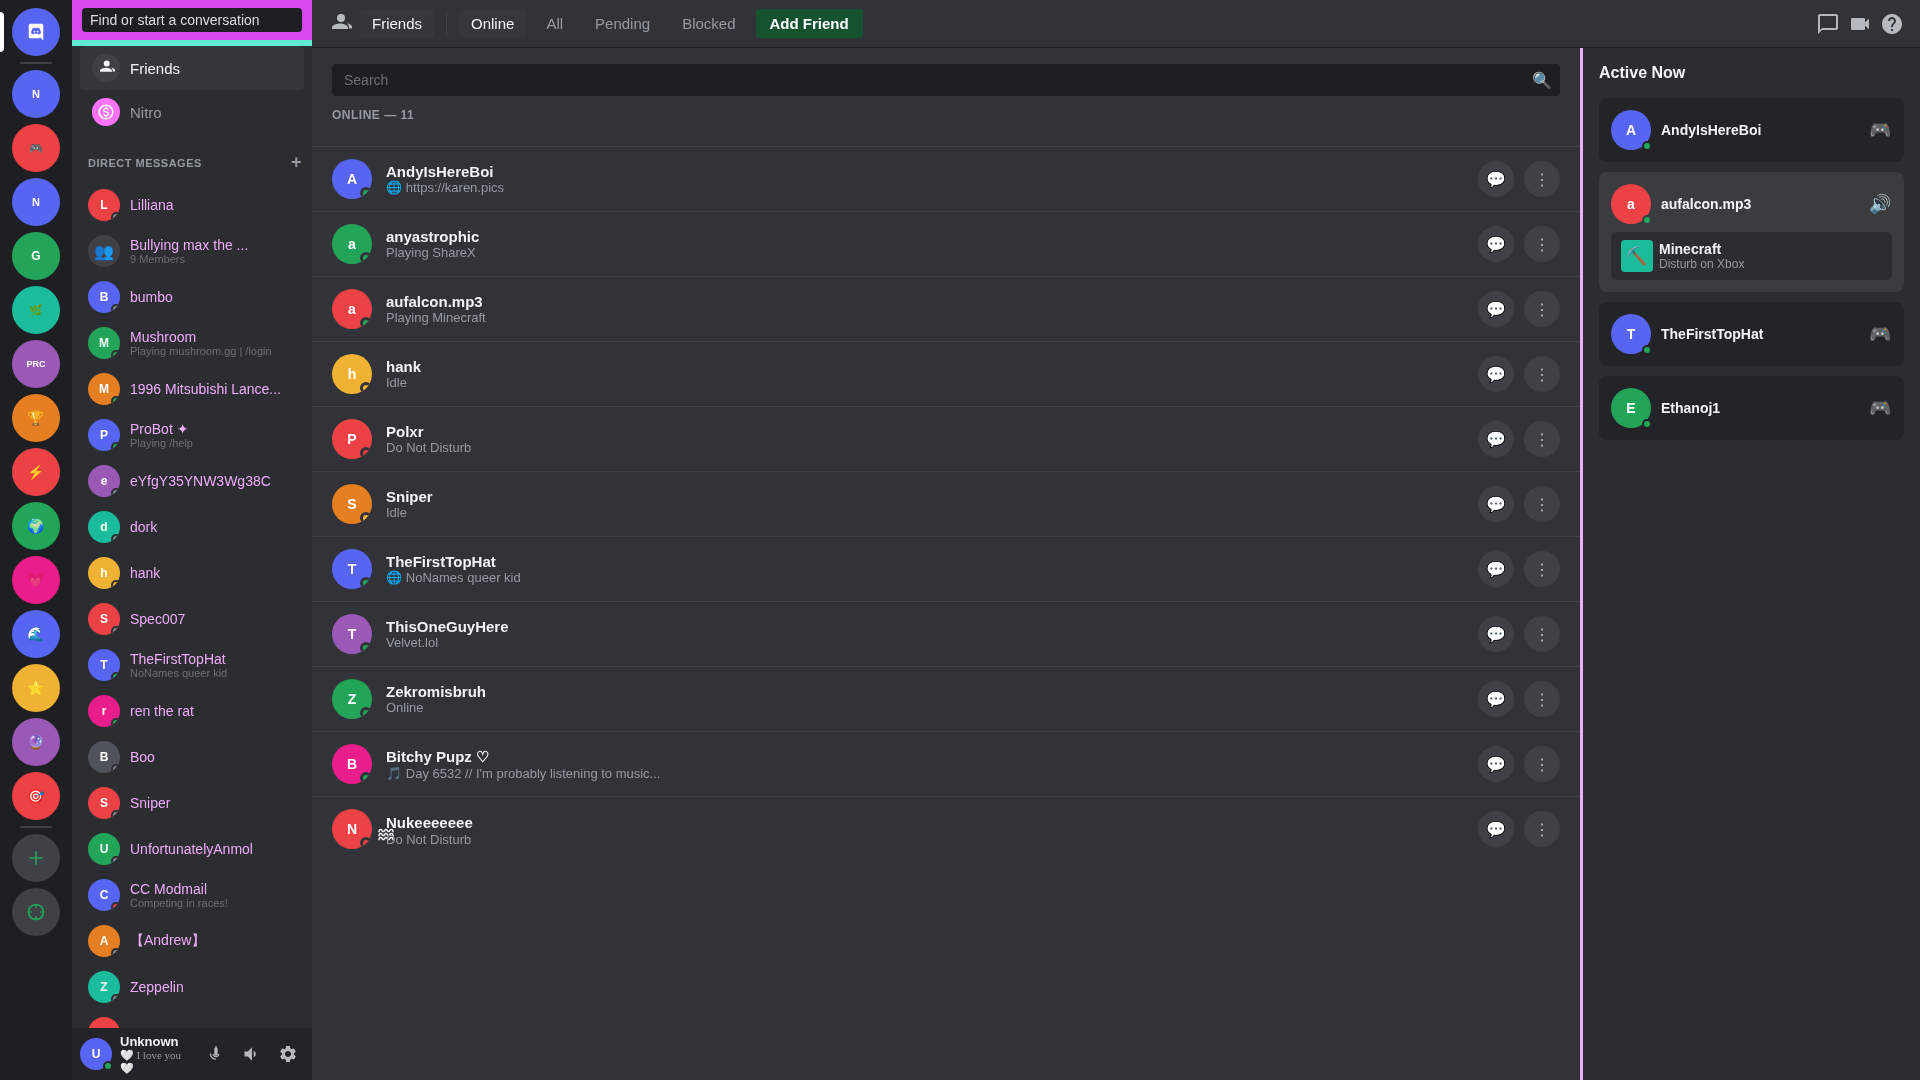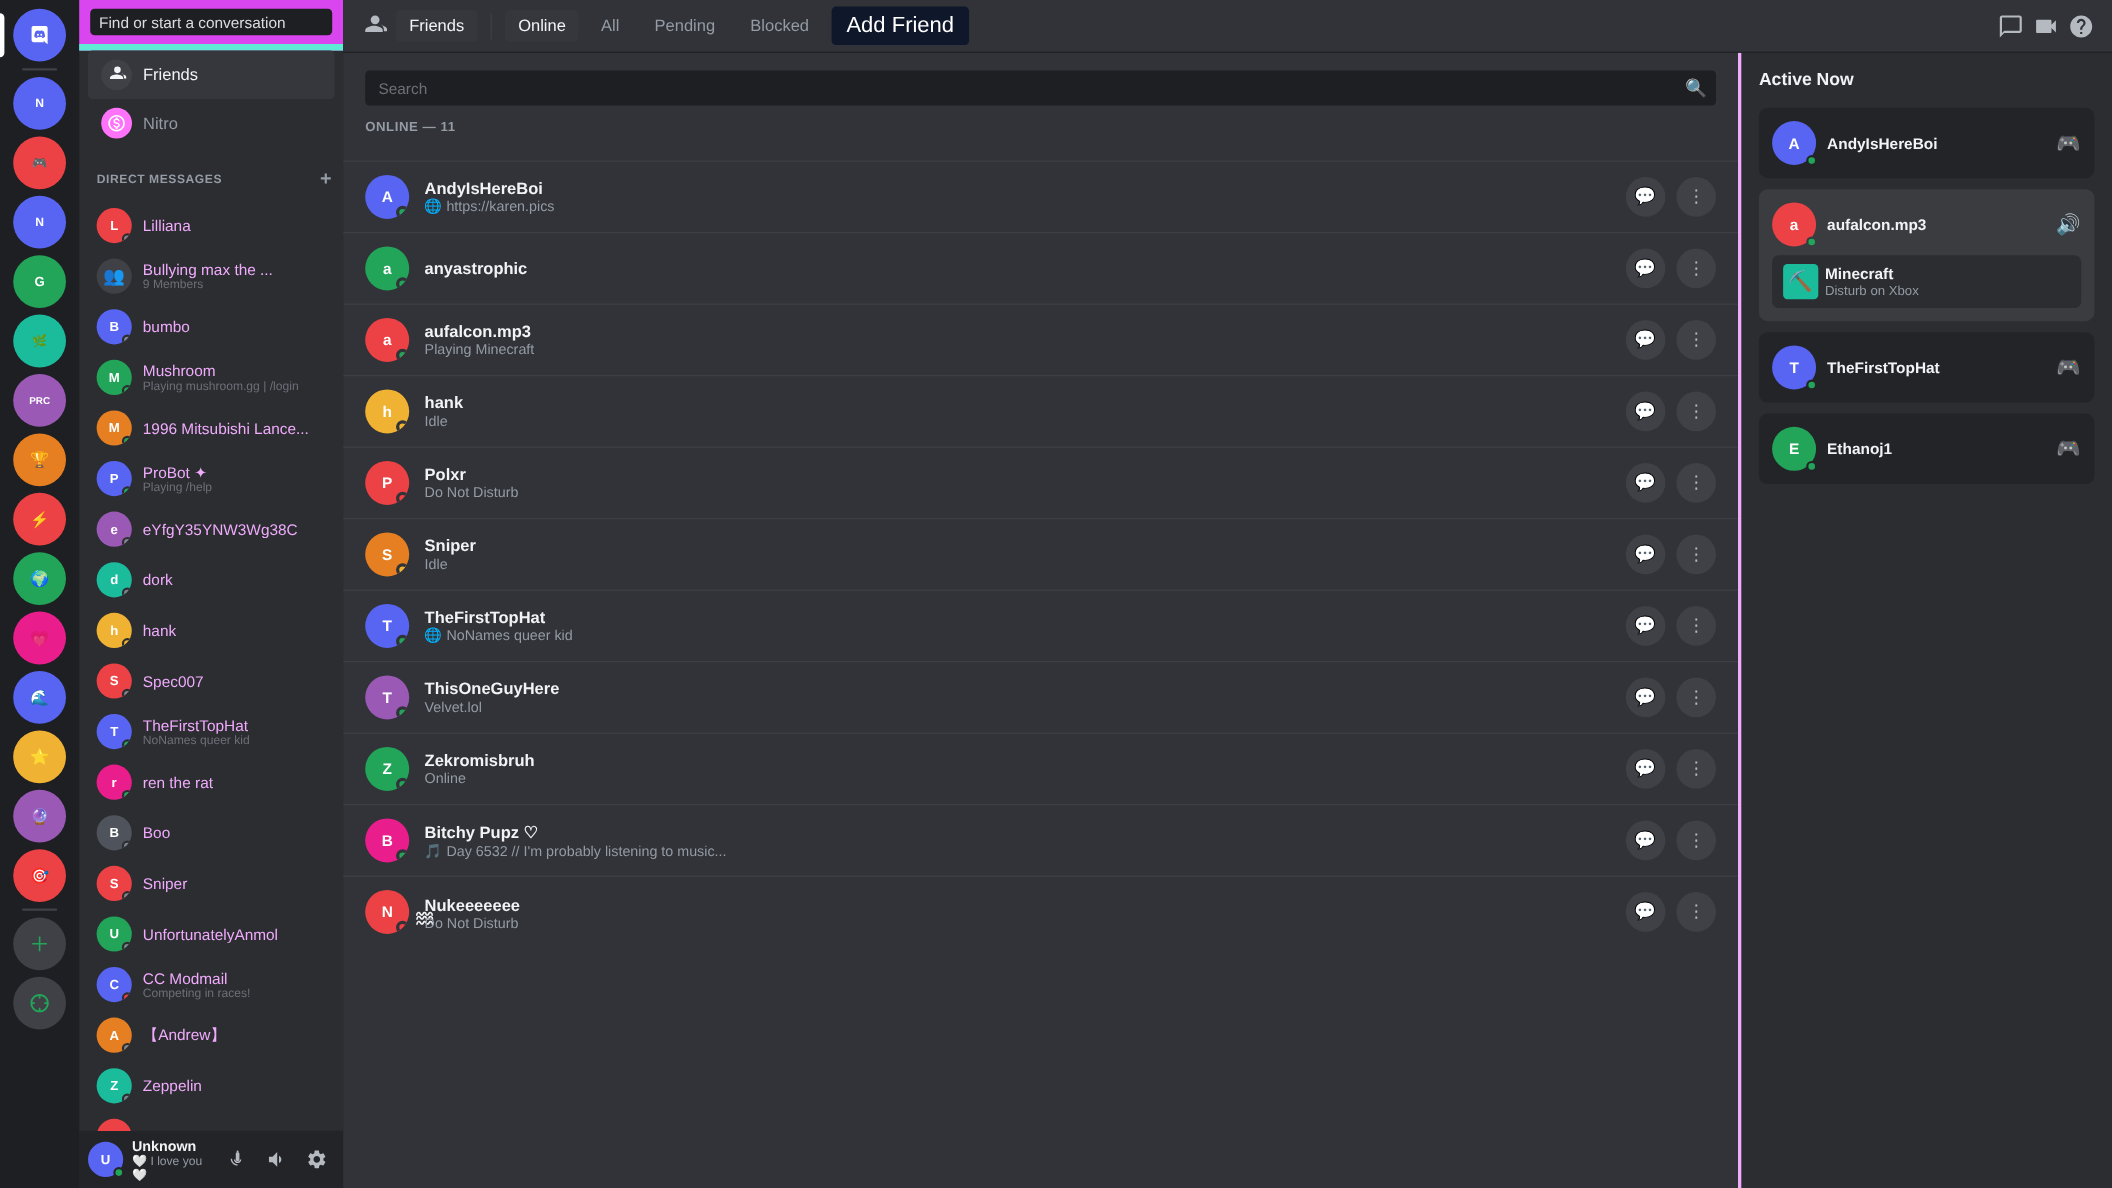--- a/index.html
+++ b/index.html
@@ -222,21 +222,21 @@
       display: flex;
       align-items: center;
       justify-content: center;
       font-size: 12px;
       font-weight: 700;
       color: white;
       position: relative;
     }
     .user-panel-info { flex: 1; }
     .user-panel-name { font-size: 13px; font-weight: 700; color: #f2f3f5; }
-    .user-panel-status { font-size: 11px; color: #949ba4; }
+    .user-panel-status { font-size: 11px; color: #949ba4; font-family: Liberation Serif, serif; }
     .user-panel-icons { display: flex; gap: 4px; }
     .panel-icon {
       width: 32px;
       height: 32px;
       border-radius: 4px;
       display: flex;
       align-items: center;
       justify-content: center;
       color: #b5bac1;
       cursor: pointer;
@@ -269,26 +269,26 @@
       font-weight: 500;
       color: #949ba4;
       cursor: pointer;
       display: flex;
       align-items: center;
       gap: 6px;
     }
     .nav-tab.active { color: #f2f3f5; background: #35373c; }
     .add-friend-btn {
       padding: 6px 14px;
-      background: #0f172a;
+      background: #14532d;
       color: white;
       border: none;
       border-radius: 4px;
-      font-size: 20px;
-      font-weight: 400;
+      font-size: 15px;
+      font-weight: 700;
       cursor: pointer;
     }
 
     .top-nav-right {
       margin-left: auto;
       display: flex;
       align-items: center;
       gap: 8px;
     }
     .top-nav-icon {
@@ -835,20 +835,21 @@
           </div>
         </div>
 
         <div class="friend-row">
           <div class="friend-avatar av-green">
             a
             <div class="friend-status-dot online"></div>
           </div>
           <div class="friend-info">
             <div class="friend-name">anyastrophic</div>
+            <div class="friend-status-text">Playing ShareX</div>
           </div>
           <div class="friend-actions">
             <div class="friend-action-btn">💬</div>
             <div class="friend-action-btn">⋮</div>
           </div>
         </div>
 
         <div class="friend-row">
           <div class="friend-avatar av-red">
             a

